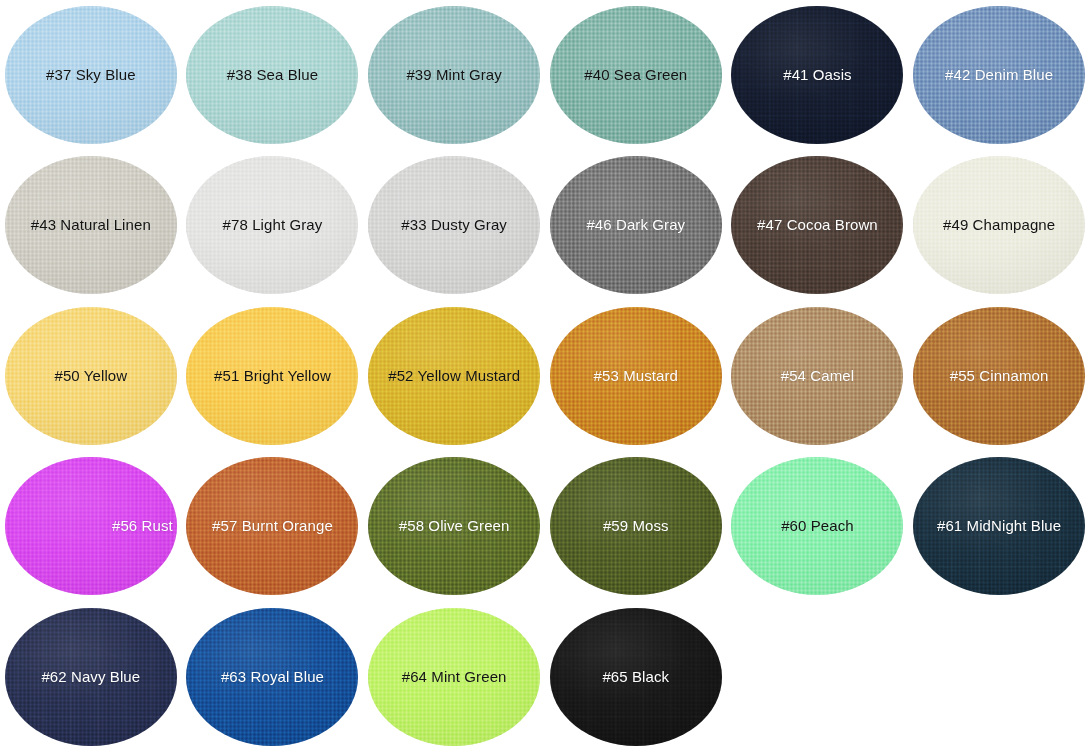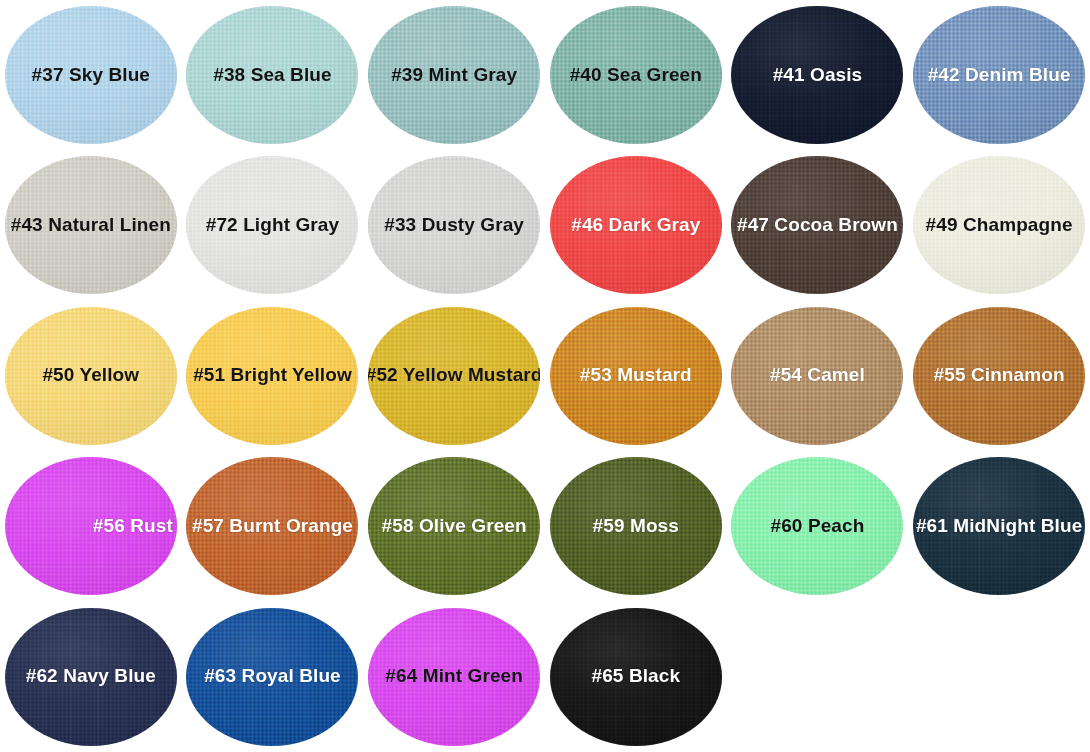--- a/index.html
+++ b/index.html
@@ -116,22 +116,22 @@
       radial-gradient(ellipse 95% 85% at 38% 30%,
         rgba(255,255,255,0.10) 0%,
         rgba(255,255,255,0.03) 45%,
         rgba(0,0,0,0.05) 100%);
   }
 
   .swatch-label {
     position: relative;
     z-index: 5;
     font-family: "Liberation Sans", sans-serif;
-    font-size: 19px;
-    font-weight: bold;
+    font-size: 15px;
+    font-weight: normal;
     letter-spacing: 0.1px;
     text-align: center;
     line-height: 1.1;
     white-space: nowrap;
     padding: 0 4px;
   }
   .swatch-label.light-text {
     color: #ffffff;
     text-shadow: 0 0 2px rgba(0,0,0,0.25);
   }
@@ -198,33 +198,33 @@
         <div class="slub"></div>
         <div class="sheen"></div>
         <div class="swatch-label dark-text">#43 Natural Linen</div>
       </div>
     </div>
     <div class="swatch-cell">
       <div class="swatch-oval" style="background-color: rgb(227, 227, 226);">
         <div class="weave"></div>
         <div class="slub"></div>
         <div class="sheen"></div>
-        <div class="swatch-label dark-text">#72 Light Gray</div>
+        <div class="swatch-label dark-text">#78 Light Gray</div>
       </div>
     </div>
     <div class="swatch-cell">
       <div class="swatch-oval" style="background-color: rgb(213, 214, 212);">
         <div class="weave"></div>
         <div class="slub"></div>
         <div class="sheen"></div>
         <div class="swatch-label dark-text">#33 Dusty Gray</div>
       </div>
     </div>
     <div class="swatch-cell">
-      <div class="swatch-oval" style="background-color: #ef4444;">
+      <div class="swatch-oval" style="background-color: #737373;">
         <div class="weave"></div>
         <div class="slub"></div>
         <div class="sheen"></div>
         <div class="swatch-label light-text">#46 Dark Gray</div>
       </div>
     </div>
     <div class="swatch-cell">
       <div class="swatch-oval" style="background-color: rgb(74, 59, 51);">
         <div class="weave"></div>
         <div class="slub"></div>
@@ -346,21 +346,21 @@
     </div>
     <div class="swatch-cell">
       <div class="swatch-oval" style="background-color: rgb(17, 76, 151);">
         <div class="weave"></div>
         <div class="slub"></div>
         <div class="sheen"></div>
         <div class="swatch-label light-text">#63 Royal Blue</div>
       </div>
     </div>
     <div class="swatch-cell">
-      <div class="swatch-oval" style="background-color: #d946ef;">
+      <div class="swatch-oval" style="background-color: #bef264;">
         <div class="weave"></div>
         <div class="slub"></div>
         <div class="sheen"></div>
         <div class="swatch-label dark-text">#64 Mint Green</div>
       </div>
     </div>
     <div class="swatch-cell">
       <div class="swatch-oval" style="background-color: rgb(18, 18, 18);">
         <div class="weave"></div>
         <div class="slub"></div>

